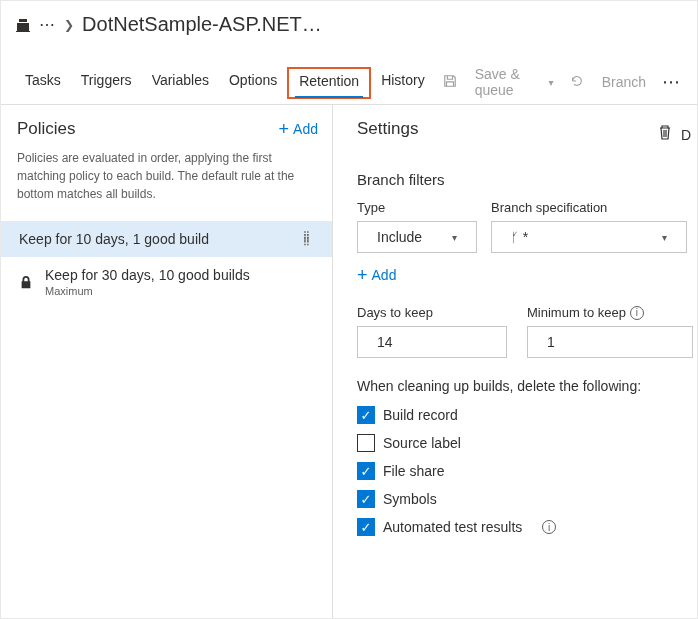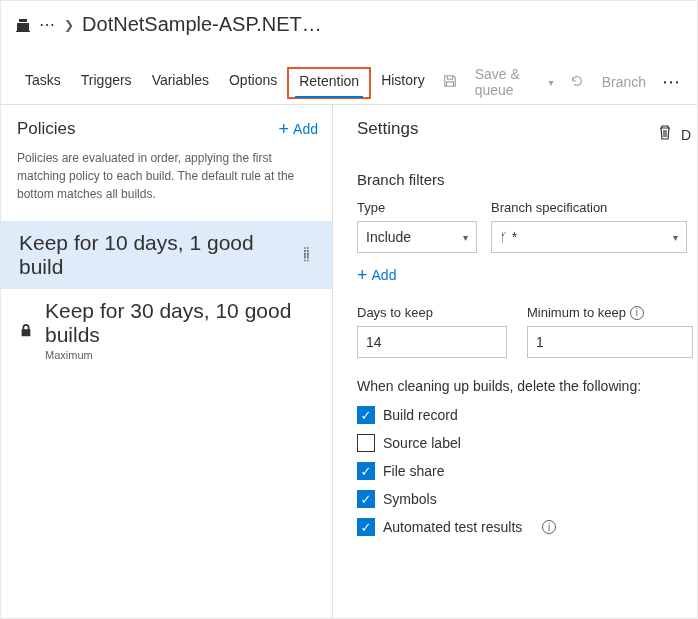--- a/index.html
+++ b/index.html
@@ -91,21 +91,21 @@
   }
   .policy {
     padding: 10px 16px 10px 18px;
     display:flex; align-items:center; gap:12px;
   }
   .policy.selected {
     background: var(--selected-bg);
     display:flex; justify-content: space-between;
   }
   .policy .main { display:flex; flex-direction: column; }
-  .policy .name { font-size: 21px; }
+  .policy .name { font-size: 14px; }
   .policy .sub  { font-size: 11px; color: var(--muted); margin-top:2px;}
   .drag-handle { color: #666; line-height: 0.35; font-size: 10px; letter-spacing:2px; padding-right:4px;}
   .lock-icon svg { width:14px; height:14px; display:block; }
   .right {
     flex: 1;
     padding: 14px 0 0 24px;
     position: relative;
   }
   .right-head { display:flex; align-items:center; justify-content: space-between; padding-right: 6px;}
   .right-head h2 { font-size: 17px; font-weight: 400; margin:0 0 8px; }
@@ -115,21 +115,21 @@
   .field { flex:1; display:flex; flex-direction: column; gap:6px; min-width:0;}
   .flabel { font-size: 13px; color: var(--text); display:flex; align-items:center; gap:4px;}
   .info-icon {
     display:inline-flex; width:14px;height:14px; border:1px solid var(--muted);
     border-radius:50%; font-size:10px; align-items:center; justify-content:center;
     color: var(--muted);
   }
   .select, .input {
     border: 1px solid var(--border);
     height: 32px;
-    padding: 0 8px;
+    padding: 0 19px;
     display:flex; align-items:center; justify-content: space-between;
     font-size: 14px;
     background:#fff;
   }
   .select .chevd { color: var(--muted); font-size:10px; }
   .branch-icon { color: var(--muted); font-size: 13px; margin-right:4px;}
   .checks { margin-top: 10px; display:flex; flex-direction: column; gap:10px;}
   .check { display:flex; align-items:center; gap:8px; font-size:14px;}
   .cbox {
     width:18px; height:18px; border:1px solid var(--text);

